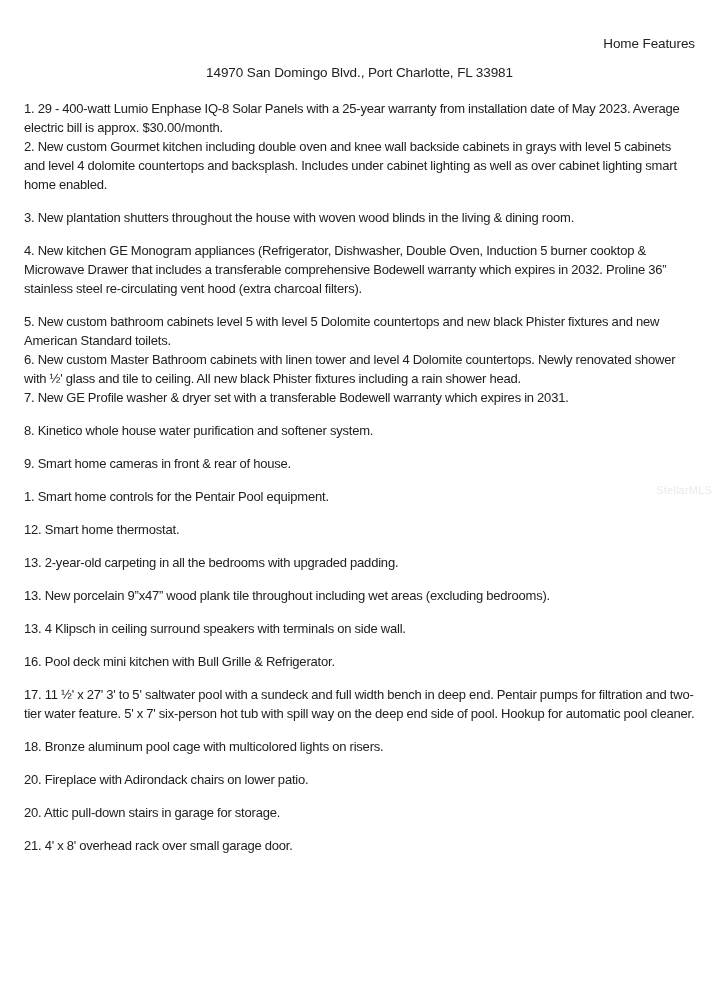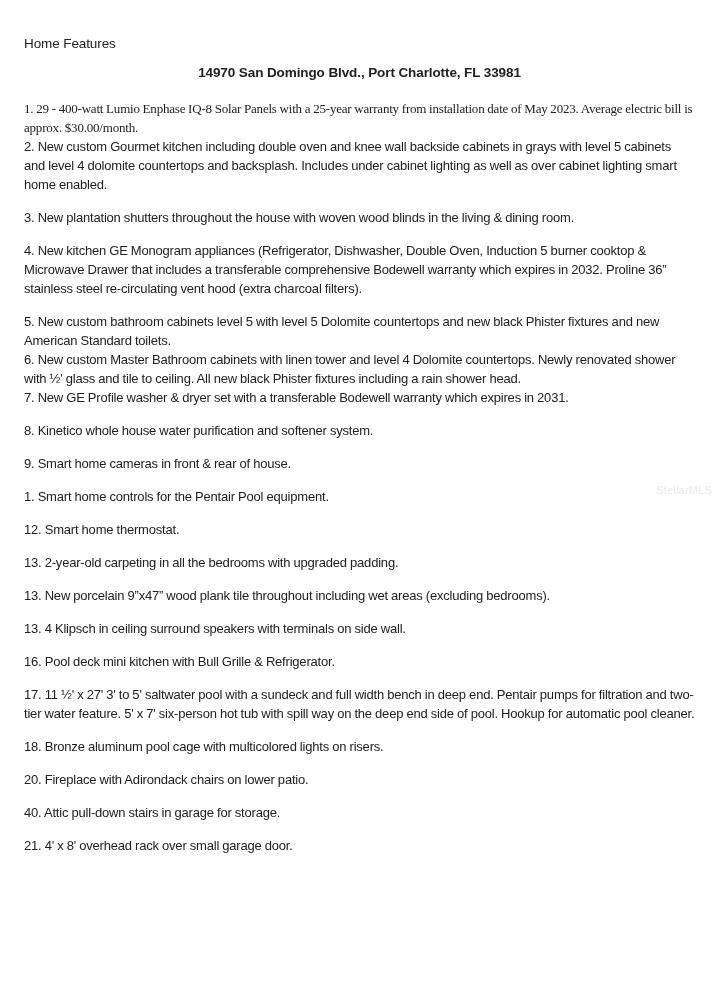--- a/index.html
+++ b/index.html
@@ -17,53 +17,51 @@
   }
   .page {
     position: relative;
     width: 720px;
     height: 991px;
     background: #ffffff;
     box-sizing: border-box;
     padding: 34px 25px 0 24px;
   }
   .doc-title {
-    text-align: left;
+    text-align: right;
     font-size: 13.5px;
     line-height: 19px;
     letter-spacing: -0.1px;
     margin: 0;
     color: #212121;
   }
   .doc-address {
     text-align: center;
     font-size: 13.5px;
     line-height: 19px;
     letter-spacing: -0.1px;
     margin: 10px 0 0 0;
     color: #212121;
-    font-weight: bold;
   }
   .feature-list {
     margin-top: 17px;
   }
   .item {
     font-size: 13px;
     line-height: 19px;
     letter-spacing: -0.2px;
     margin: 14px 0 0 0;
     color: #212121;
     word-spacing: -0.2px;
   }
   .item.tight {
     margin-top: 0;
   }
   .item.first {
     margin-top: 0;
-    font-family: Liberation Serif, serif;
   }
   .watermark {
     position: absolute;
     top: 484px;
     right: 8px;
     font-size: 11px;
     color: #e9e9e9;
     letter-spacing: 0.2px;
     user-select: none;
   }
@@ -89,19 +87,19 @@
     <p class="item">9. Smart home cameras in front &amp; rear of house.</p>
     <p class="item">1. Smart home controls for the Pentair Pool equipment.</p>
     <p class="item">12. Smart home thermostat.</p>
     <p class="item">13. 2-year-old carpeting in all the bedrooms with upgraded padding.</p>
     <p class="item">13. New porcelain 9”x47” wood plank tile throughout including wet areas (excluding bedrooms).</p>
     <p class="item">13. 4 Klipsch in ceiling surround speakers with terminals on side wall.</p>
     <p class="item">16. Pool deck mini kitchen with Bull Grille &amp; Refrigerator.</p>
     <p class="item">17. 11 ½' x 27' 3' to 5' saltwater pool with a sundeck and full width bench in deep end. Pentair pumps for filtration and two-tier water feature. 5' x 7' six-person hot tub with spill way on the deep end side of pool. Hookup for automatic pool cleaner.</p>
     <p class="item">18. Bronze aluminum pool cage with multicolored lights on risers.</p>
     <p class="item">20. Fireplace with Adirondack chairs on lower patio.</p>
-    <p class="item">40. Attic pull-down stairs in garage for storage.</p>
+    <p class="item">20. Attic pull-down stairs in garage for storage.</p>
     <p class="item">21. 4' x 8' overhead rack over small garage door.</p>
   </div>
 
   <div class="watermark">StellarMLS</div>
 
 </div>
 
 </body></html>

